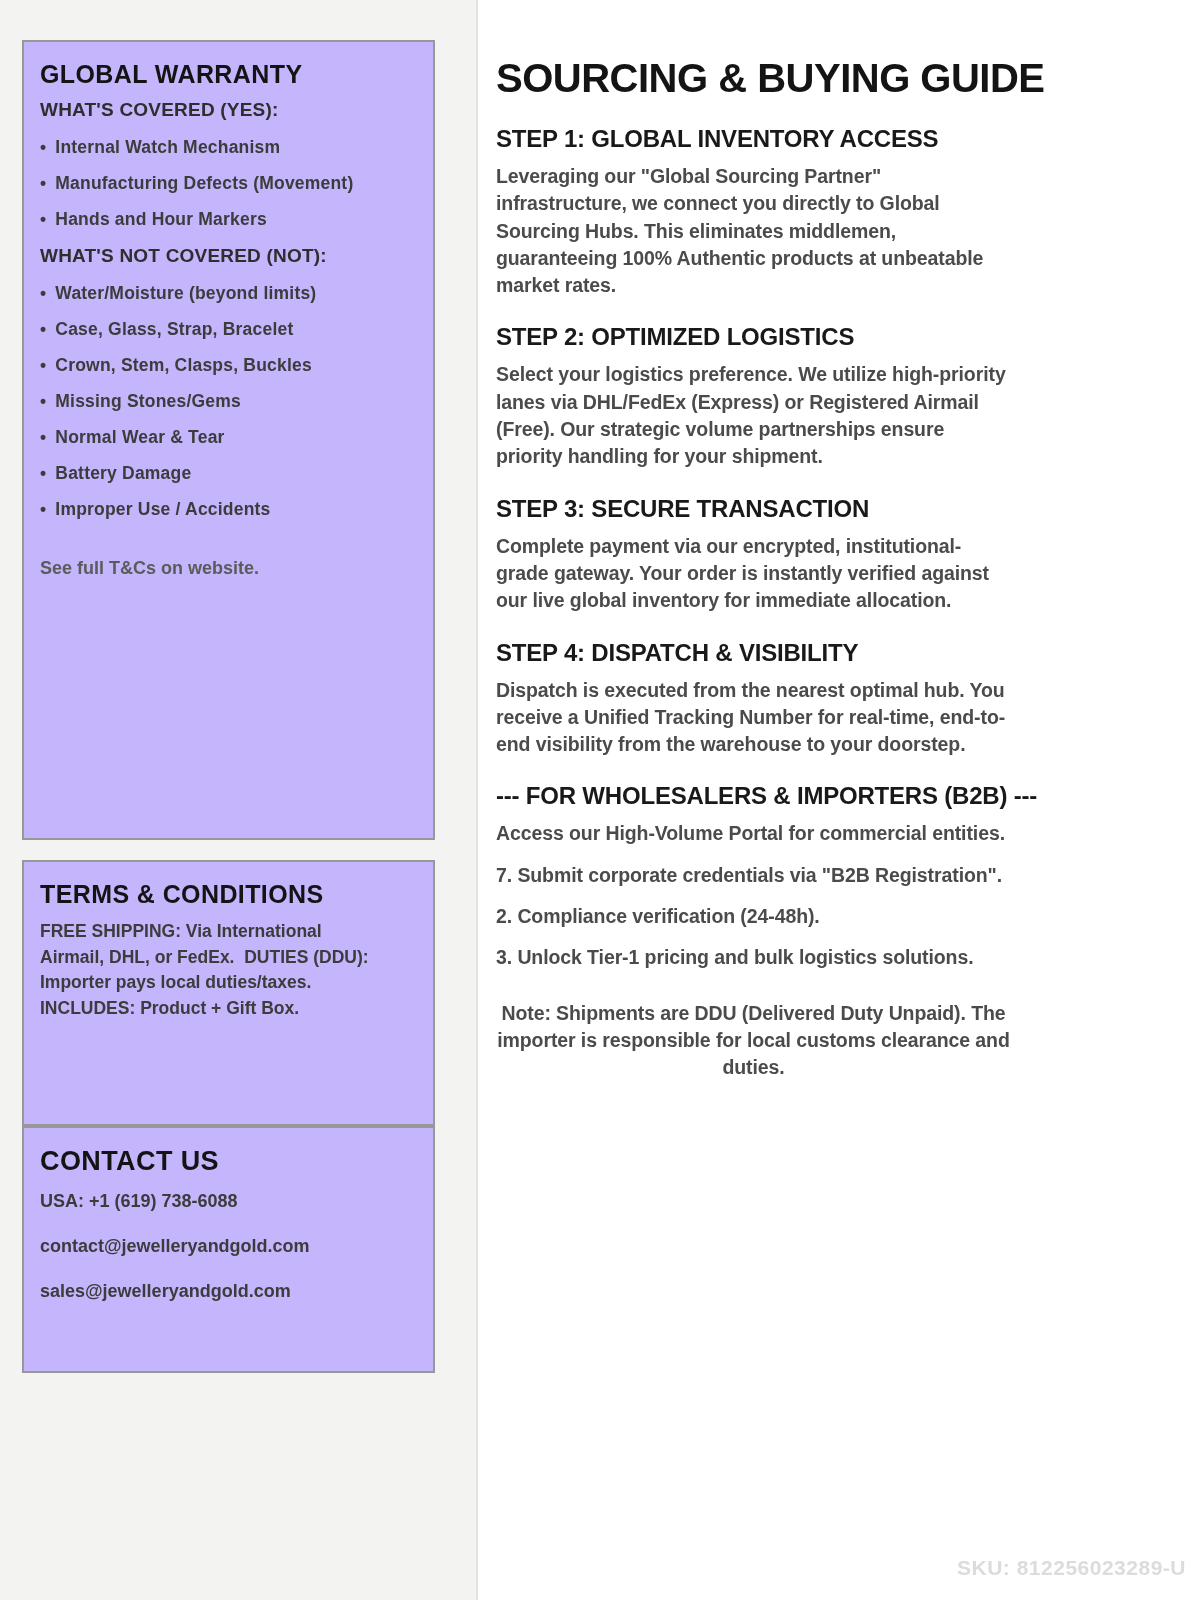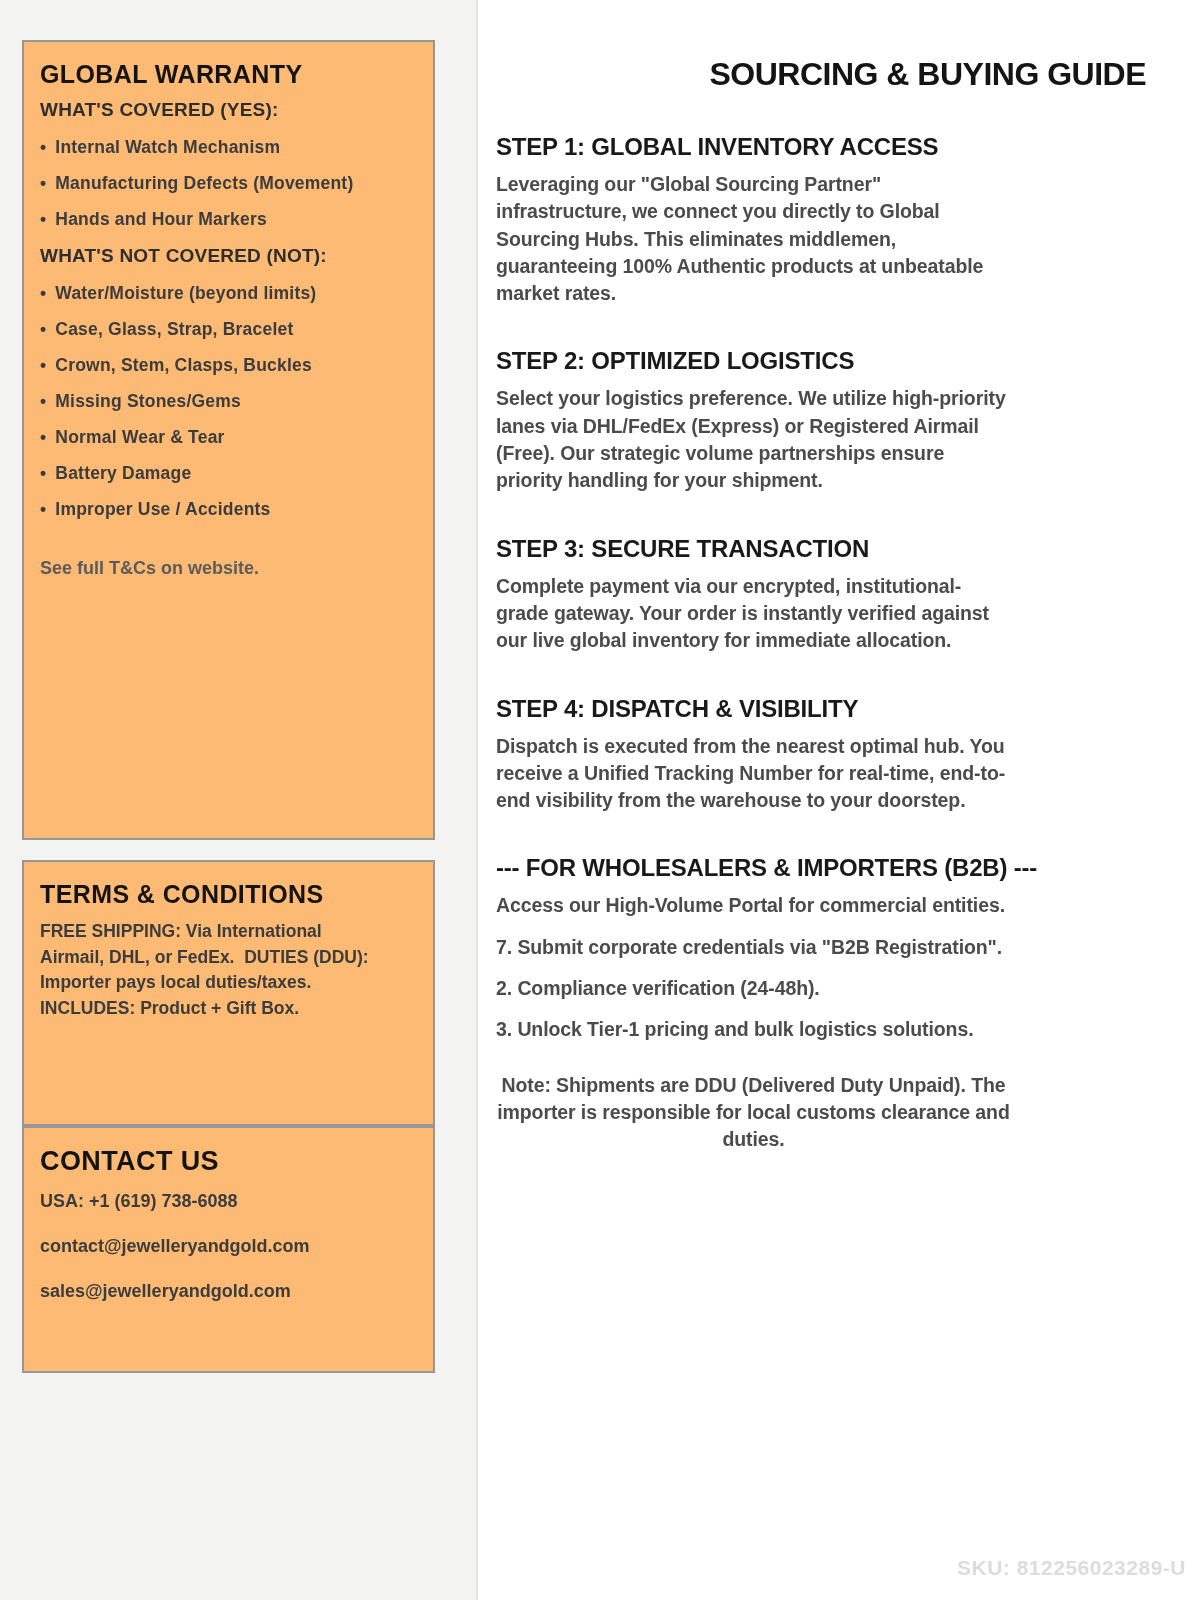--- a/index.html
+++ b/index.html
@@ -19,21 +19,21 @@
     width: 478px;
     background: #f3f3f1;
     border-right: 2px solid #e3e3e1;
     box-sizing: border-box;
     padding: 40px 0 0 22px;
   }
   .panel {
     box-sizing: border-box;
     width: 413px;
     border: 2px solid #979797;
-    background: #fdba74;
+    background: #c4b5fd;
     padding: 18px 16px;
   }
   .panel-warranty { height: 800px; }
   .panel-terms    { height: 266px; margin-top: 20px; }
   .panel-contact  { height: 247px; }
 
   .panel h2 {
     margin: 0 0 10px 0;
     font-size: 25px;
     font-weight: bold;
@@ -84,27 +84,27 @@
   .main {
     position: absolute;
     left: 480px; top: 0;
     width: 720px;
     box-sizing: border-box;
     padding: 0 0 0 16px;
   }
   .main-title {
     margin: 56px 40px 0 0;
     width: 650px;
-    text-align: right;
-    font-size: 32px;
+    text-align: left;
+    font-size: 40px;
     font-weight: bold;
     letter-spacing: -0.5px;
     color: #141414;
   }
-  .step { margin-top: 40px; }
+  .step { margin-top: 24px; }
   .step h2 {
     margin: 0 0 10px 0;
     font-size: 24px;
     font-weight: bold;
     letter-spacing: -0.2px;
     color: #191919;
   }
   .step p {
     margin: 0;
     max-width: 515px;

